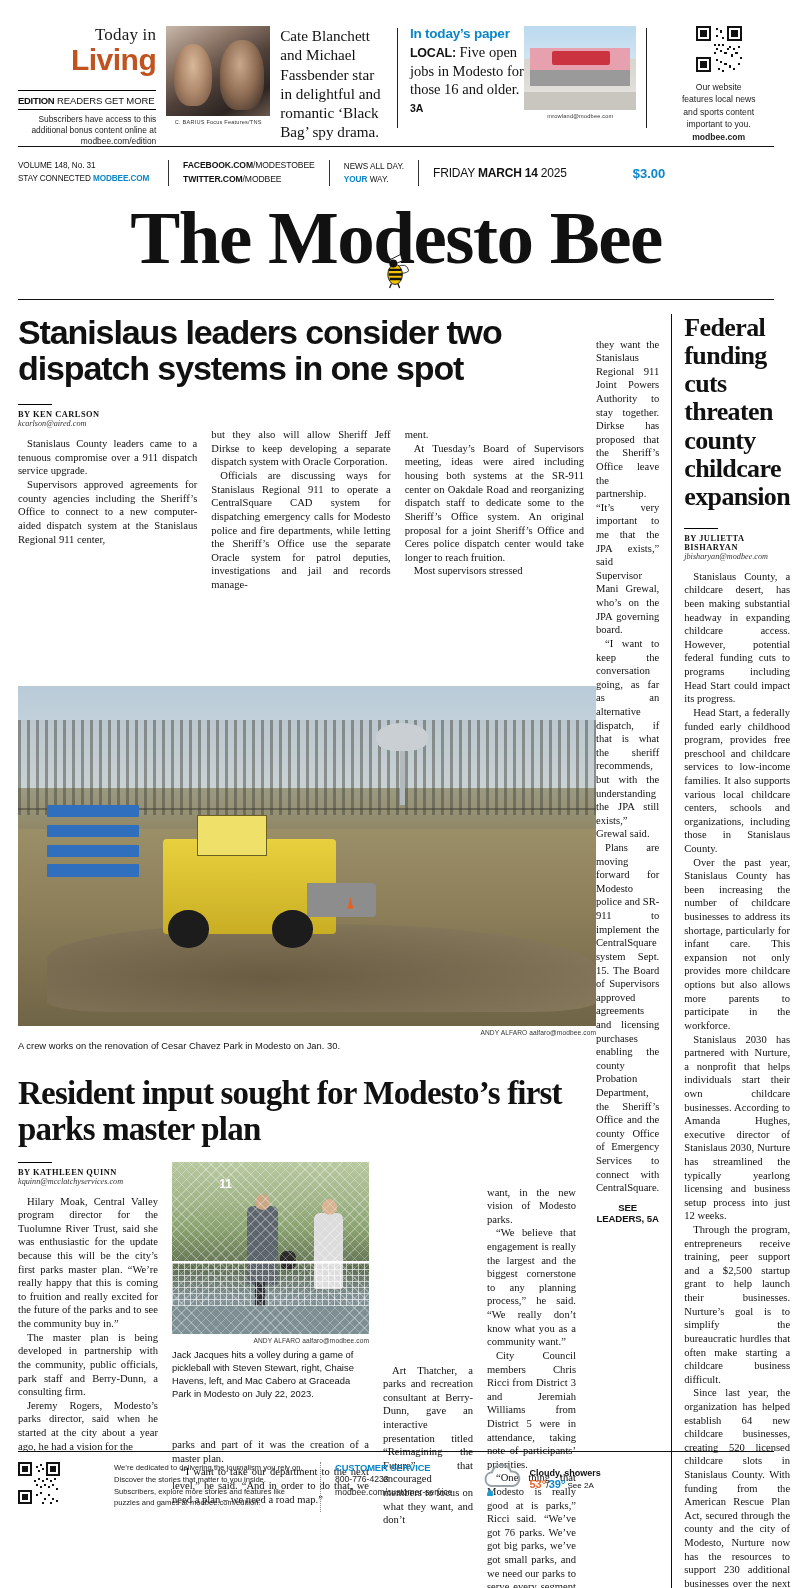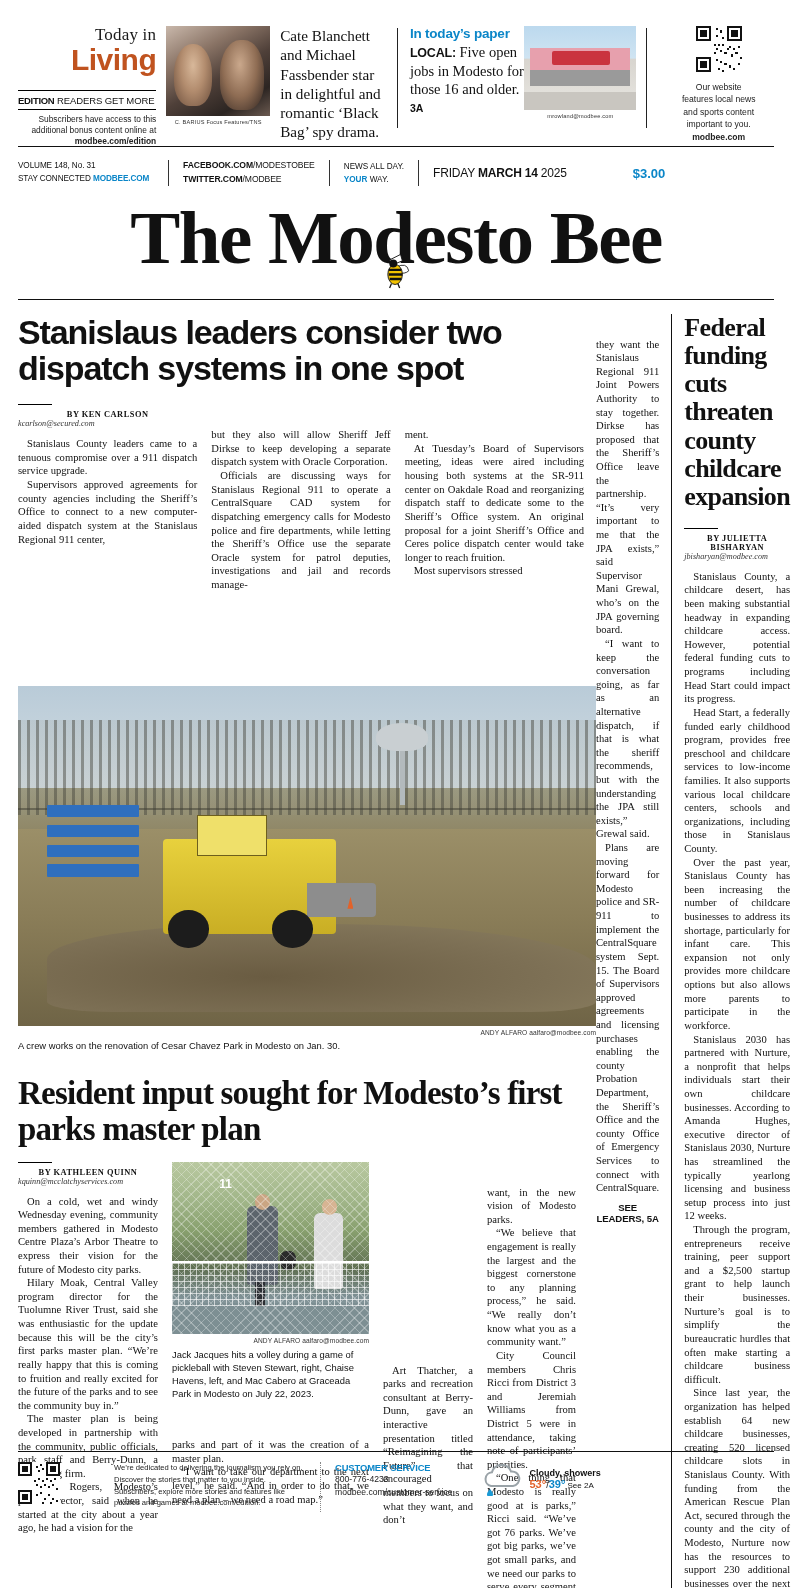--- a/index.html
+++ b/index.html
@@ -15,21 +15,21 @@
   
   .skybox { display:flex; padding: 26px 18px 10px 18px; height: 140px; }
   .living-block { width: 150px; padding-right: 10px; text-align:right; }
   .today-in { font-family:"Liberation Serif", serif; font-size: 17px; letter-spacing:.2px; line-height:1; color:#1a1a1a; }
   .living-word { font-family:"Liberation Sans", sans-serif; font-weight:bold; font-size: 30px; color:#c0531f; line-height:1.05; margin-top:1px; letter-spacing:-0.5px;}
   .edition-rule { border-top: 1.6px solid #000; margin: 14px 0 4px 0; }
   .edition-line { font-family:"Liberation Sans", sans-serif; font-size: 9.5px; letter-spacing:-0.1px; text-align:left; }
   .edition-line b { font-weight:bold; letter-spacing:-0.3px;}
   .edition-rule2 { border-top: 1.1px solid #000; margin: 3px 0 4px 0; }
   .edition-sub { font-family:"Liberation Sans", sans-serif; font-size: 8.4px; line-height:1.35; color:#222; text-align:right; }
-  .edition-sub b { font-weight:bold; }
+  .edition-sub b { font-weight:normal; }
 
   .sky-photo { width: 104px; }
   .sky-photo .ph {
     width:104px; height: 90px;
     background: linear-gradient(150deg,#c9b8ab 0%, #8a7466 30%, #4f4039 55%, #2c2522 80%, #6b5a50 100%);
     position:relative; overflow:hidden;
   }
   .sky-photo .ph:before{
     content:""; position:absolute; left:8px; top:18px; width:38px; height:62px;
     background: radial-gradient(ellipse at 50% 35%, #d8b89a 0%, #b28c6e 45%, #6b4e3c 100%);
@@ -92,21 +92,21 @@
 
   
   .content { display:flex; padding: 14px 18px 0 18px; }
   .left-zone { width: 578px; padding-right: 12px; }
 
   h1.lead { font-family:"Liberation Sans", sans-serif; font-weight:bold;
             font-size: 34px; line-height:1.07; letter-spacing:-1.1px; margin-bottom: 18px; }
 
   .byline-rule { border-top: 1.6px solid #000; width: 34px; margin-bottom: 5px; }
   .byline { font-family:"Liberation Serif", serif; font-weight:bold; font-size:8.4px;
-            letter-spacing:.5px; text-transform:uppercase;text-align:center; }
+            letter-spacing:.5px; text-transform:uppercase; }
   .byemail { font-family:"Liberation Serif", serif; font-style:italic; font-size:8.2px; color:#333; margin-bottom:9px;}
 
   .cols3 { display:flex; gap: 14px; }
   .col { width: 183px; }
   p.body { font-family:"Liberation Serif", serif; font-size: 10.6px; line-height: 1.285;
            text-align:justify; text-indent: 9px; hyphens:auto; }
   p.body.noind { text-indent:0;margin-top:24px; }
   .jump { font-family:"Liberation Sans", sans-serif; font-weight:bold; font-size:9.6px;
           text-align:right; margin-top: 7px; letter-spacing:-0.1px;}
   .jump.center { text-align:center; }
@@ -344,21 +344,21 @@
 
   <div class="content">
 
     <div class="left-zone">
       <h1 class="lead">Stanislaus leaders consider two dispatch systems in one spot</h1>
 
       <div class="cols3">
         <div class="col">
           <div class="byline-rule"></div>
           <div class="byline">BY KEN CARLSON</div>
-          <div class="byemail">kcarlson@secured.com</div>
+          <div class="byemail">kcarlson@aired.com</div>
           <p class="body">Stanislaus County leaders came to a tenuous compromise over a 911 dispatch service upgrade.</p>
           <p class="body">Supervisors approved agreements for county agencies including the Sheriff’s Office to connect to a new computer-aided dispatch system at the Stanislaus Regional 911 center,</p>
         </div>
         <div class="col">
           <p class="body noind">but they also will allow Sheriff Jeff Dirkse to keep developing a separate dispatch system with Oracle Corporation.</p>
           <p class="body">Officials are discussing ways for Stanislaus Regional 911 to operate a CentralSquare CAD system for dispatching emergency calls for Modesto police and fire departments, while letting the Sheriff’s Office use the separate Oracle system for patrol deputies, investigations and jail and records manage-</p>
         </div>
         <div class="col">
           <p class="body noind">ment.</p>
           <p class="body">At Tuesday’s Board of Supervisors meeting, ideas were aired including housing both systems at the SR-911 center on Oakdale Road and reorganizing dispatch staff to dedicate some to the Sheriff’s Office system. An original proposal for a joint Sheriff’s Office and Ceres police dispatch center would take longer to reach fruition.</p>
@@ -418,21 +418,20 @@
   </div>
 
   <div style="position:absolute; top:1063px; left:18px; width:578px;">
     <h1 class="lead2">Resident input sought for Modesto’s first parks master plan</h1>
 
     <div class="cols-2nd">
       <div class="c2a">
         <div class="byline-rule"></div>
         <div class="byline">BY KATHLEEN QUINN</div>
         <div class="byemail">kquinn@mcclatchyservices.com</div>
-        <p class="body">On a cold, wet and windy Wednesday evening, community members gathered in Modesto Centre Plaza’s Arbor Theatre to express their vision for the future of Modesto city parks.</p>
         <p class="body">Hilary Moak, Central Valley program director for the Tuolumne River Trust, said she was enthusiastic for the update because this will be the city’s first parks master plan. “We’re really happy that this is coming to fruition and really excited for the future of the parks and to see the community buy in.”</p>
         <p class="body">The master plan is being developed in partnership with the community, public officials, park staff and Berry-Dunn, a consulting firm.</p>
         <p class="body">Jeremy Rogers, Modesto’s parks director, said when he started at the city about a year ago, he had a vision for the</p>
       </div>
 
       <div class="c2b">
         <div class="pickle">
           <div class="pk-court"></div>
           <div class="pk-p1"></div>
           <div class="pk-head1"></div>

